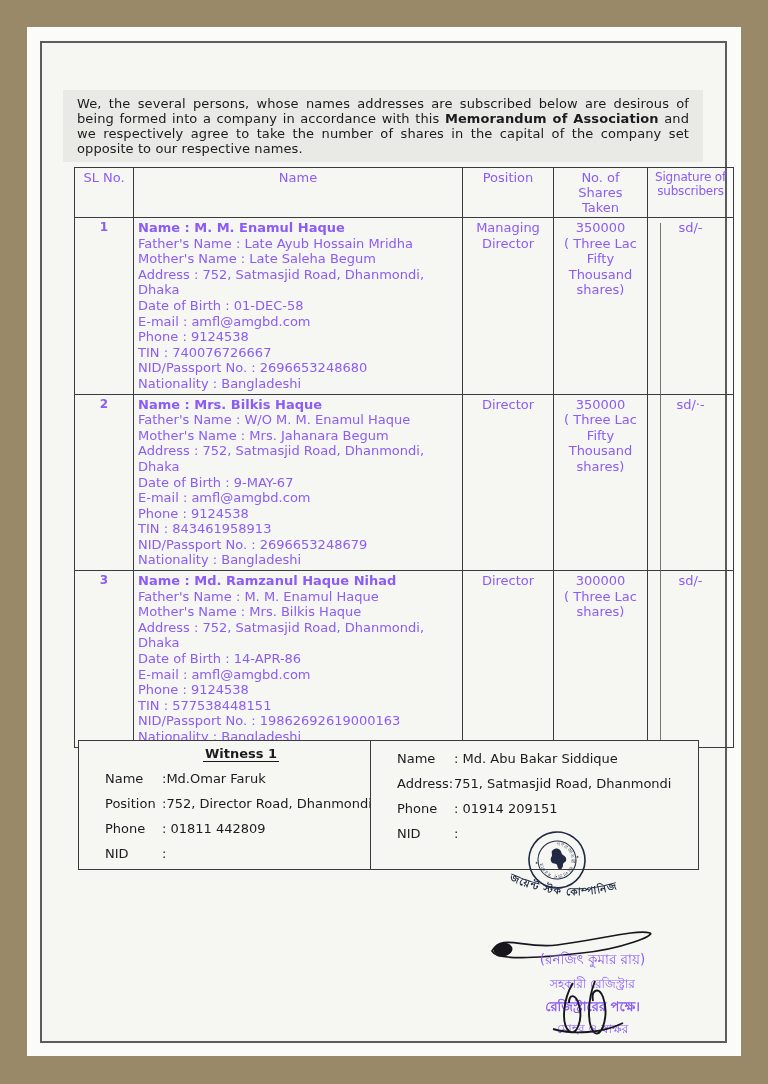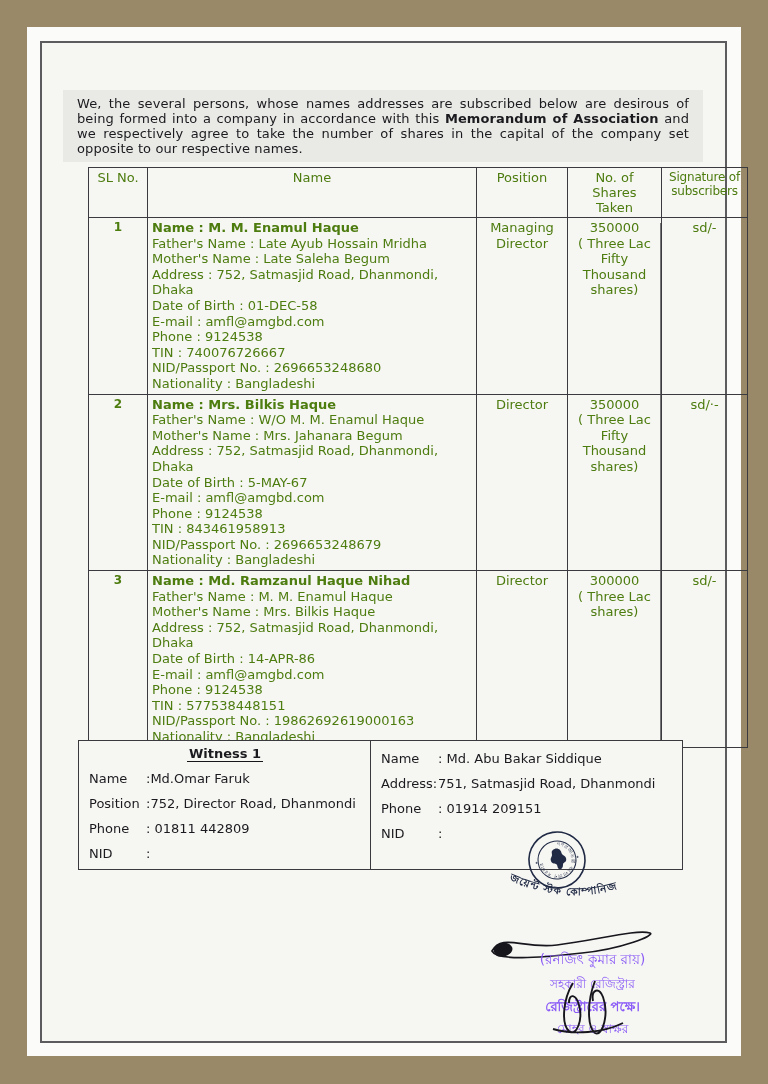--- a/index.html
+++ b/index.html
@@ -19,23 +19,23 @@
   }
   .intro{
     position:absolute;left:36px;top:63px;width:612px;
     padding:6px 14px;margin:0;
     background:#e9eae6;
     font-size:13px;line-height:15px;text-align:justify;
     letter-spacing:0.1px;
   }
   .intro b{font-weight:bold;}
   table.subs{
-    position:absolute;left:61px;top:140px;width:614px;
+    position:absolute;left:47px;top:140px;width:614px;
     border-collapse:collapse;table-layout:fixed;
-    font-size:13px;color:#4d7c0f;
+    font-size:13px;color:#8b5cf6;
   }
   table.subs th, table.subs td{
     border:1px solid #3b3b3f;vertical-align:top;padding:2px 4px;
   }
   th.c-sl{width:50px;font-weight:normal;padding:3px 10px;}
   th.c-name{width:320px;font-weight:normal;}
   th.c-pos{width:82px;font-weight:normal;text-align:center;}
   th.c-shares{width:85px;font-weight:normal;}
   th.c-sig{width:77px;font-weight:normal;font-size:12px;letter-spacing:-0.2px;padding:3px 1px;}
   thead tr{height:50px;}
@@ -47,20 +47,21 @@
   td.cell-shares{text-align:center;white-space:pre-line;line-height:15.6px;}
   td.cell-sig{text-align:center;padding-top:14px;}
   .artifact-vline{
     position:absolute;left:633px;top:196px;width:1px;height:580px;
     background:#4a4a4c;opacity:.75;
   }
   .witness{
     position:absolute;top:713px;height:128px;
     border:1px solid #3a3a3e;background:#f6f6f3;
     font-size:13px;
+    padding-left:16px;
   }
   .w1{left:51px;width:292px;}
   .w2{left:343px;width:311px;}
   .wtitle{text-align:center;padding-top:5px;}
   .wtitle span{font-weight:bold;border-bottom:1.5px solid #17171a;padding:0 2px;}
   .wfields{padding:10px 0 0 10px;}
   .wrow{display:flex;margin-bottom:9px;line-height:16px;}
   .wlabel{display:inline-block;width:57px;flex:0 0 57px;}
   .wval{white-space:pre;}
   .stamp-svg{position:absolute;left:468px;top:789px;}
@@ -121,21 +122,21 @@
 shares)</td>
           <td class="cell-sig">sd/-</td>
         </tr>
         <tr>
           <td class="cell-sl">2</td>
           <td class="cell-name">
             <div class="nm">Name : Mrs. Bilkis Haque</div>
             <div class="dl">Father's Name : W/O M. M. Enamul Haque</div>
             <div class="dl">Mother's Name : Mrs. Jahanara Begum</div>
             <div class="dl">Address : 752, Satmasjid Road, Dhanmondi, Dhaka</div>
-            <div class="dl">Date of Birth : 5-MAY-67</div>
+            <div class="dl">Date of Birth : 9-MAY-67</div>
             <div class="dl">E-mail : amfl@amgbd.com</div>
             <div class="dl">Phone : 9124538</div>
             <div class="dl">TIN : 843461958913</div>
             <div class="dl">NID/Passport No. : 2696653248679</div>
             <div class="dl">Nationality : Bangladeshi</div>
           </td>
           <td class="cell-pos">Director</td>
           <td class="cell-shares">350000
 ( Three Lac
 Fifty

